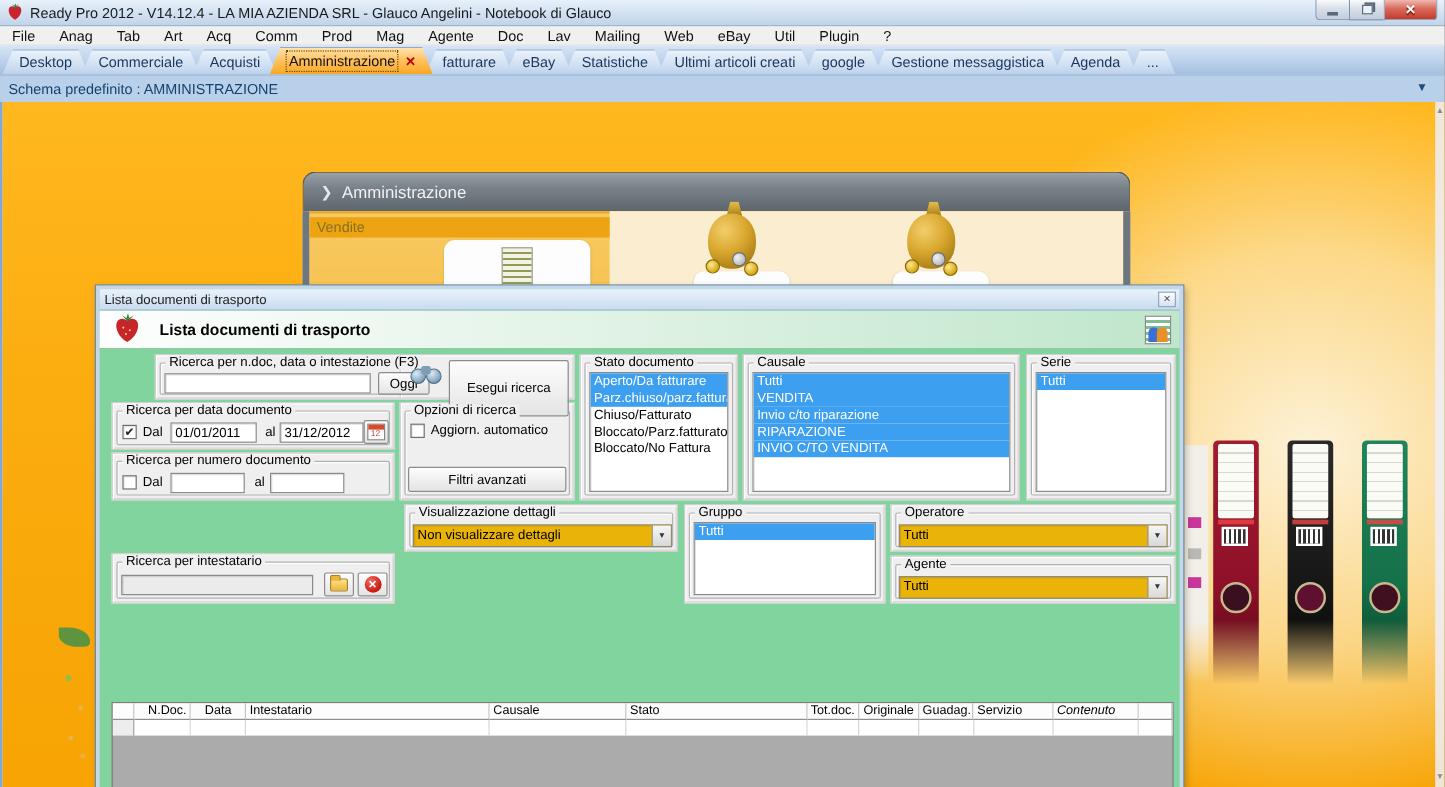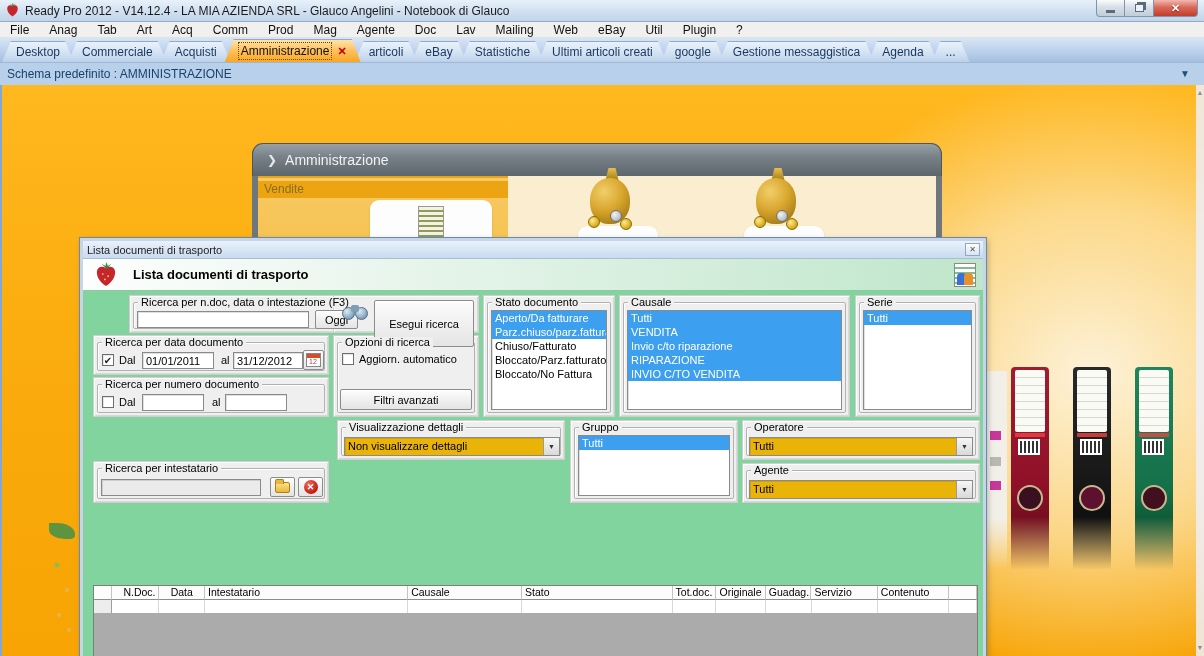--- a/index.html
+++ b/index.html
@@ -245,21 +245,21 @@
         <span class="tab-label">Commerciale</span>
       </div>
       <div class="tab">
         <span class="tab-label">Acquisti</span>
       </div>
       <div class="tab active">
         <span class="tab-label">Amministrazione</span>
         <span class="tab-close">✕</span>
       </div>
       <div class="tab">
-        <span class="tab-label">articoli</span>
+        <span class="tab-label">fatturare</span>
       </div>
       <div class="tab">
         <span class="tab-label">eBay</span>
       </div>
       <div class="tab">
         <span class="tab-label">Statistiche</span>
       </div>
       <div class="tab">
         <span class="tab-label">Ultimi articoli creati</span>
       </div>
@@ -503,21 +503,21 @@
             <div class="th " style="width: 18px;"></div>
             <div class="th al-r" style="width: 48px;">N.Doc.</div>
             <div class="th al-c" style="width: 46px;">Data</div>
             <div class="th " style="width: 205px;">Intestatario</div>
             <div class="th " style="width: 115px;">Causale</div>
             <div class="th " style="width: 152px;">Stato</div>
             <div class="th al-r" style="width: 44px;">Tot.doc.</div>
             <div class="th al-c" style="width: 50px;">Originale</div>
             <div class="th " style="width: 46px;">Guadag...</div>
             <div class="th " style="width: 67px;">Servizio</div>
-            <div class="th " style="width: 72px;">Contenuto</div>
+            <div class="th " style="width: 72px; font-style: italic;">Contenuto</div>
             <div class="th " style="width: 28px;"></div>
           </div>
         <div class="trow" id="trow0">
             <div class="td rowsel" style="width: 18px;"></div>
             <div class="td" style="width: 48px;"></div>
             <div class="td" style="width: 46px;"></div>
             <div class="td" style="width: 205px;"></div>
             <div class="td" style="width: 115px;"></div>
             <div class="td" style="width: 152px;"></div>
             <div class="td" style="width: 44px;"></div>

